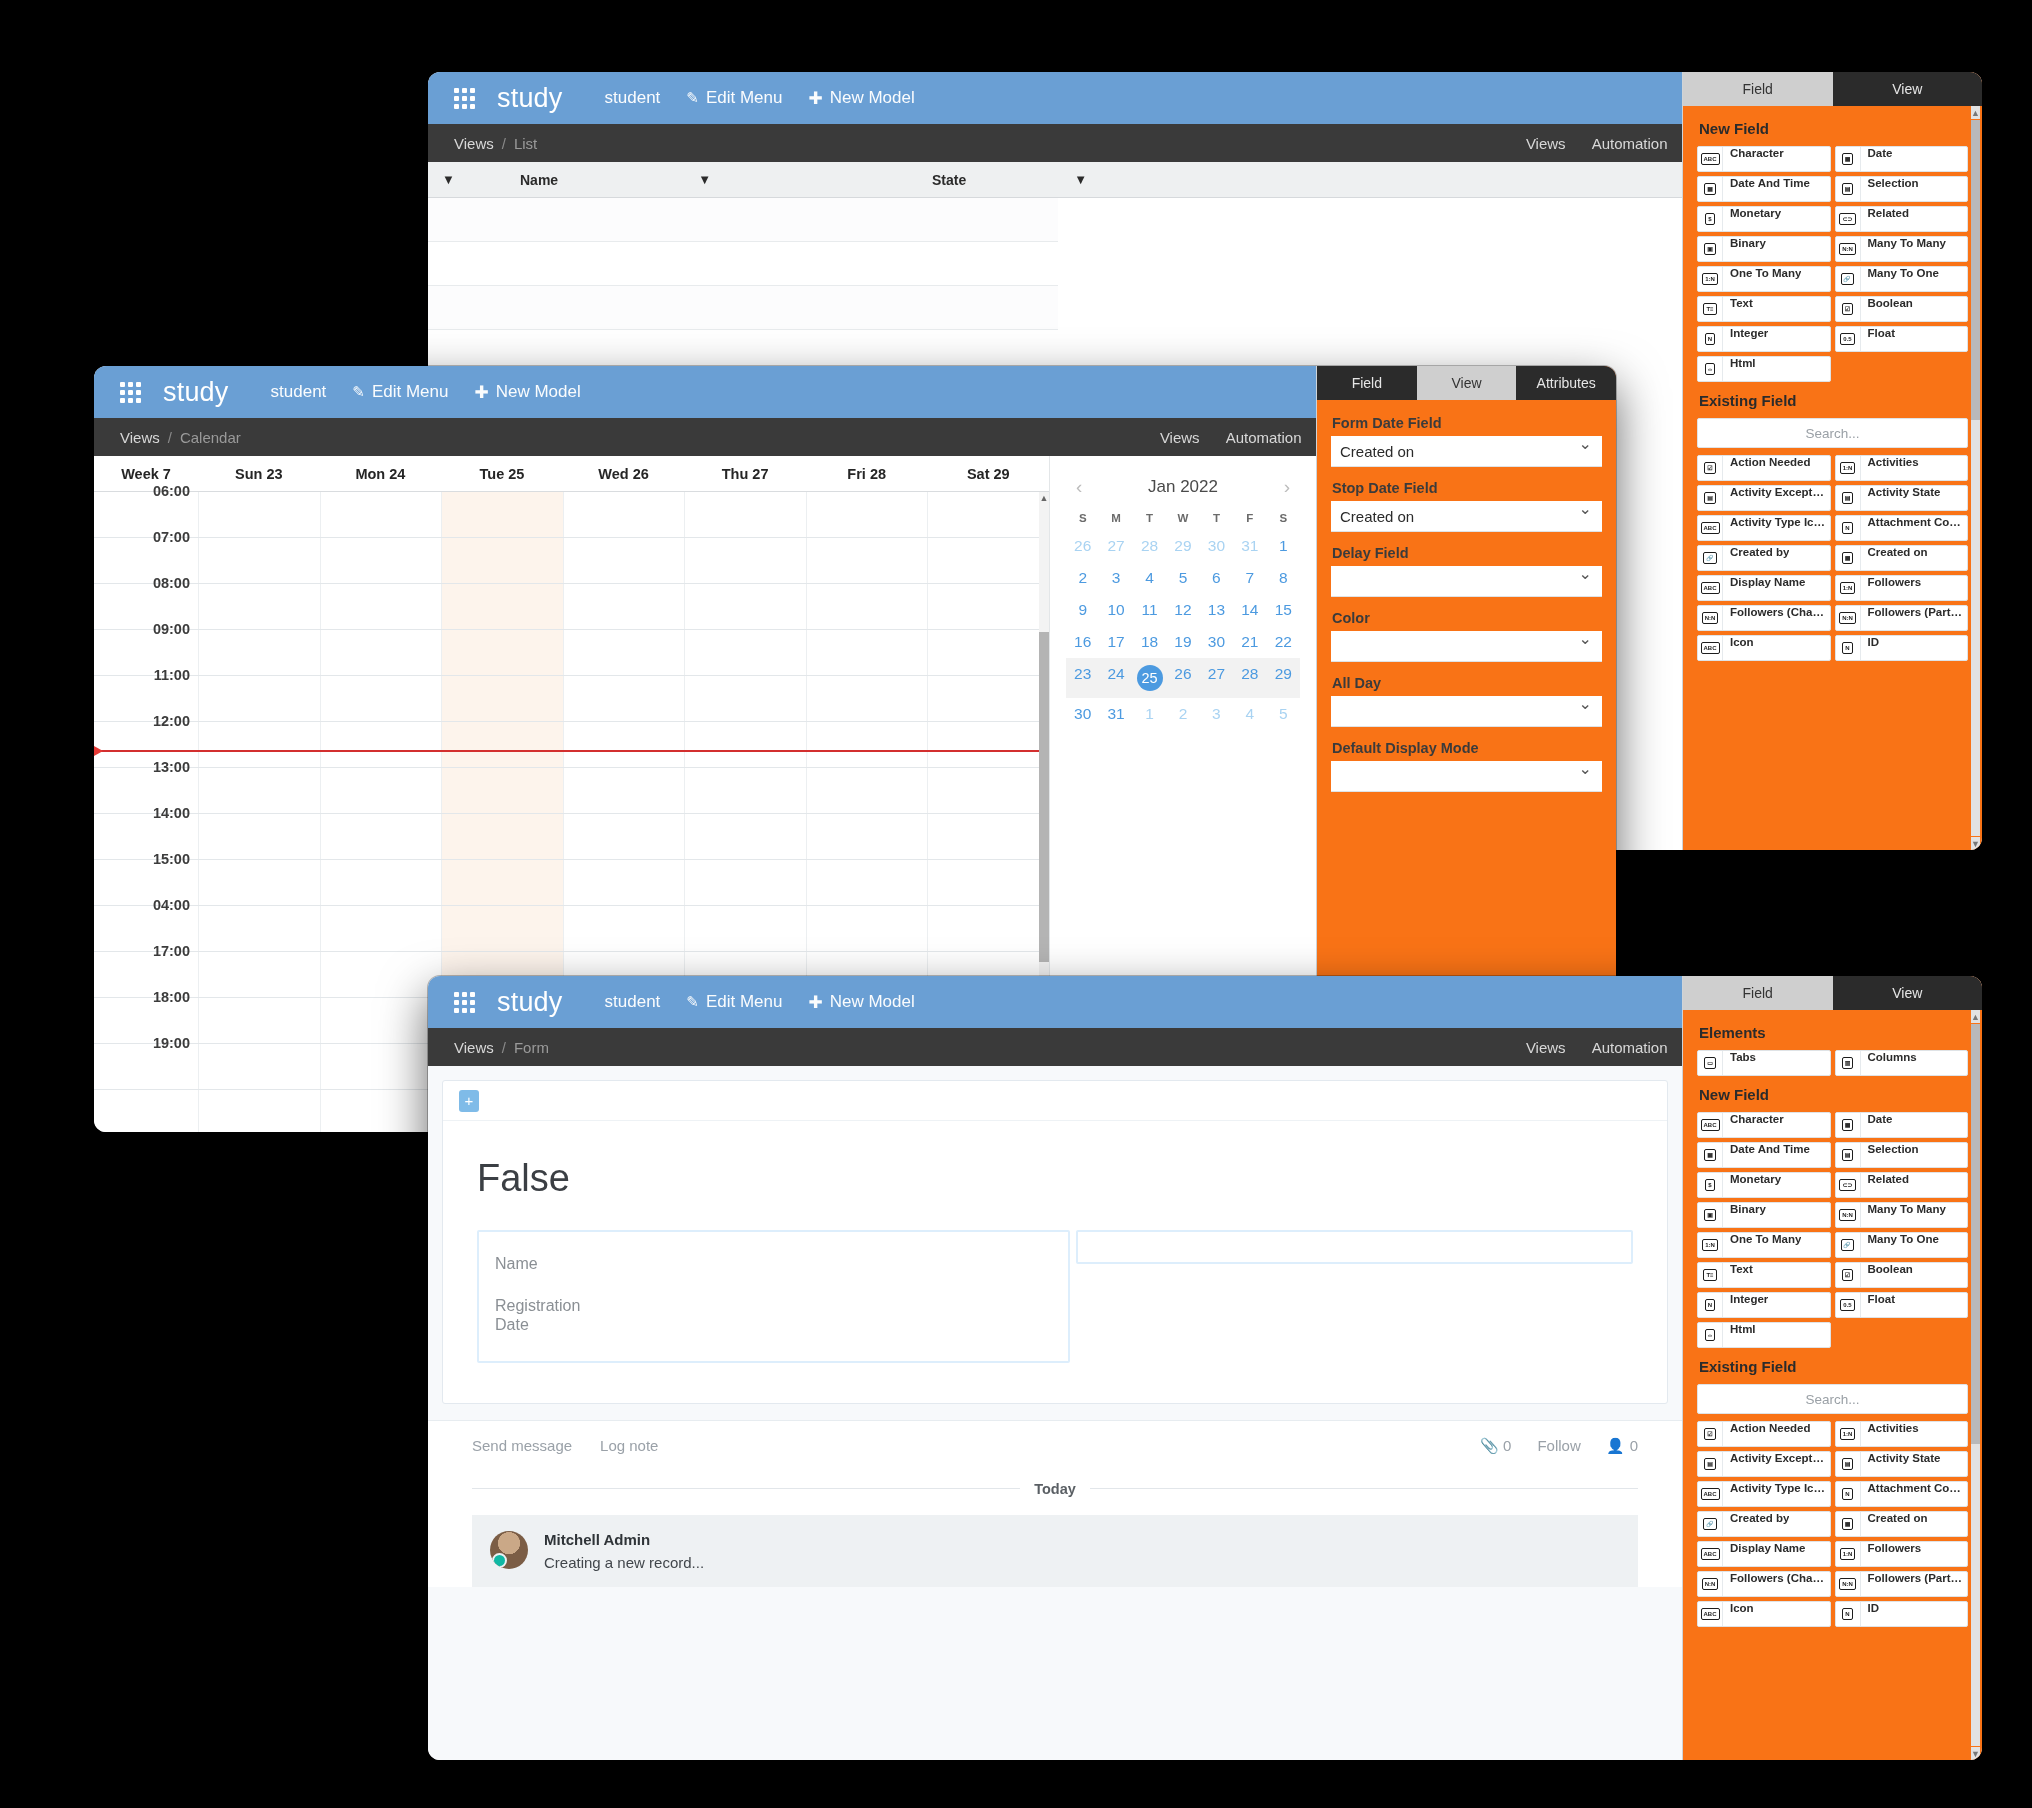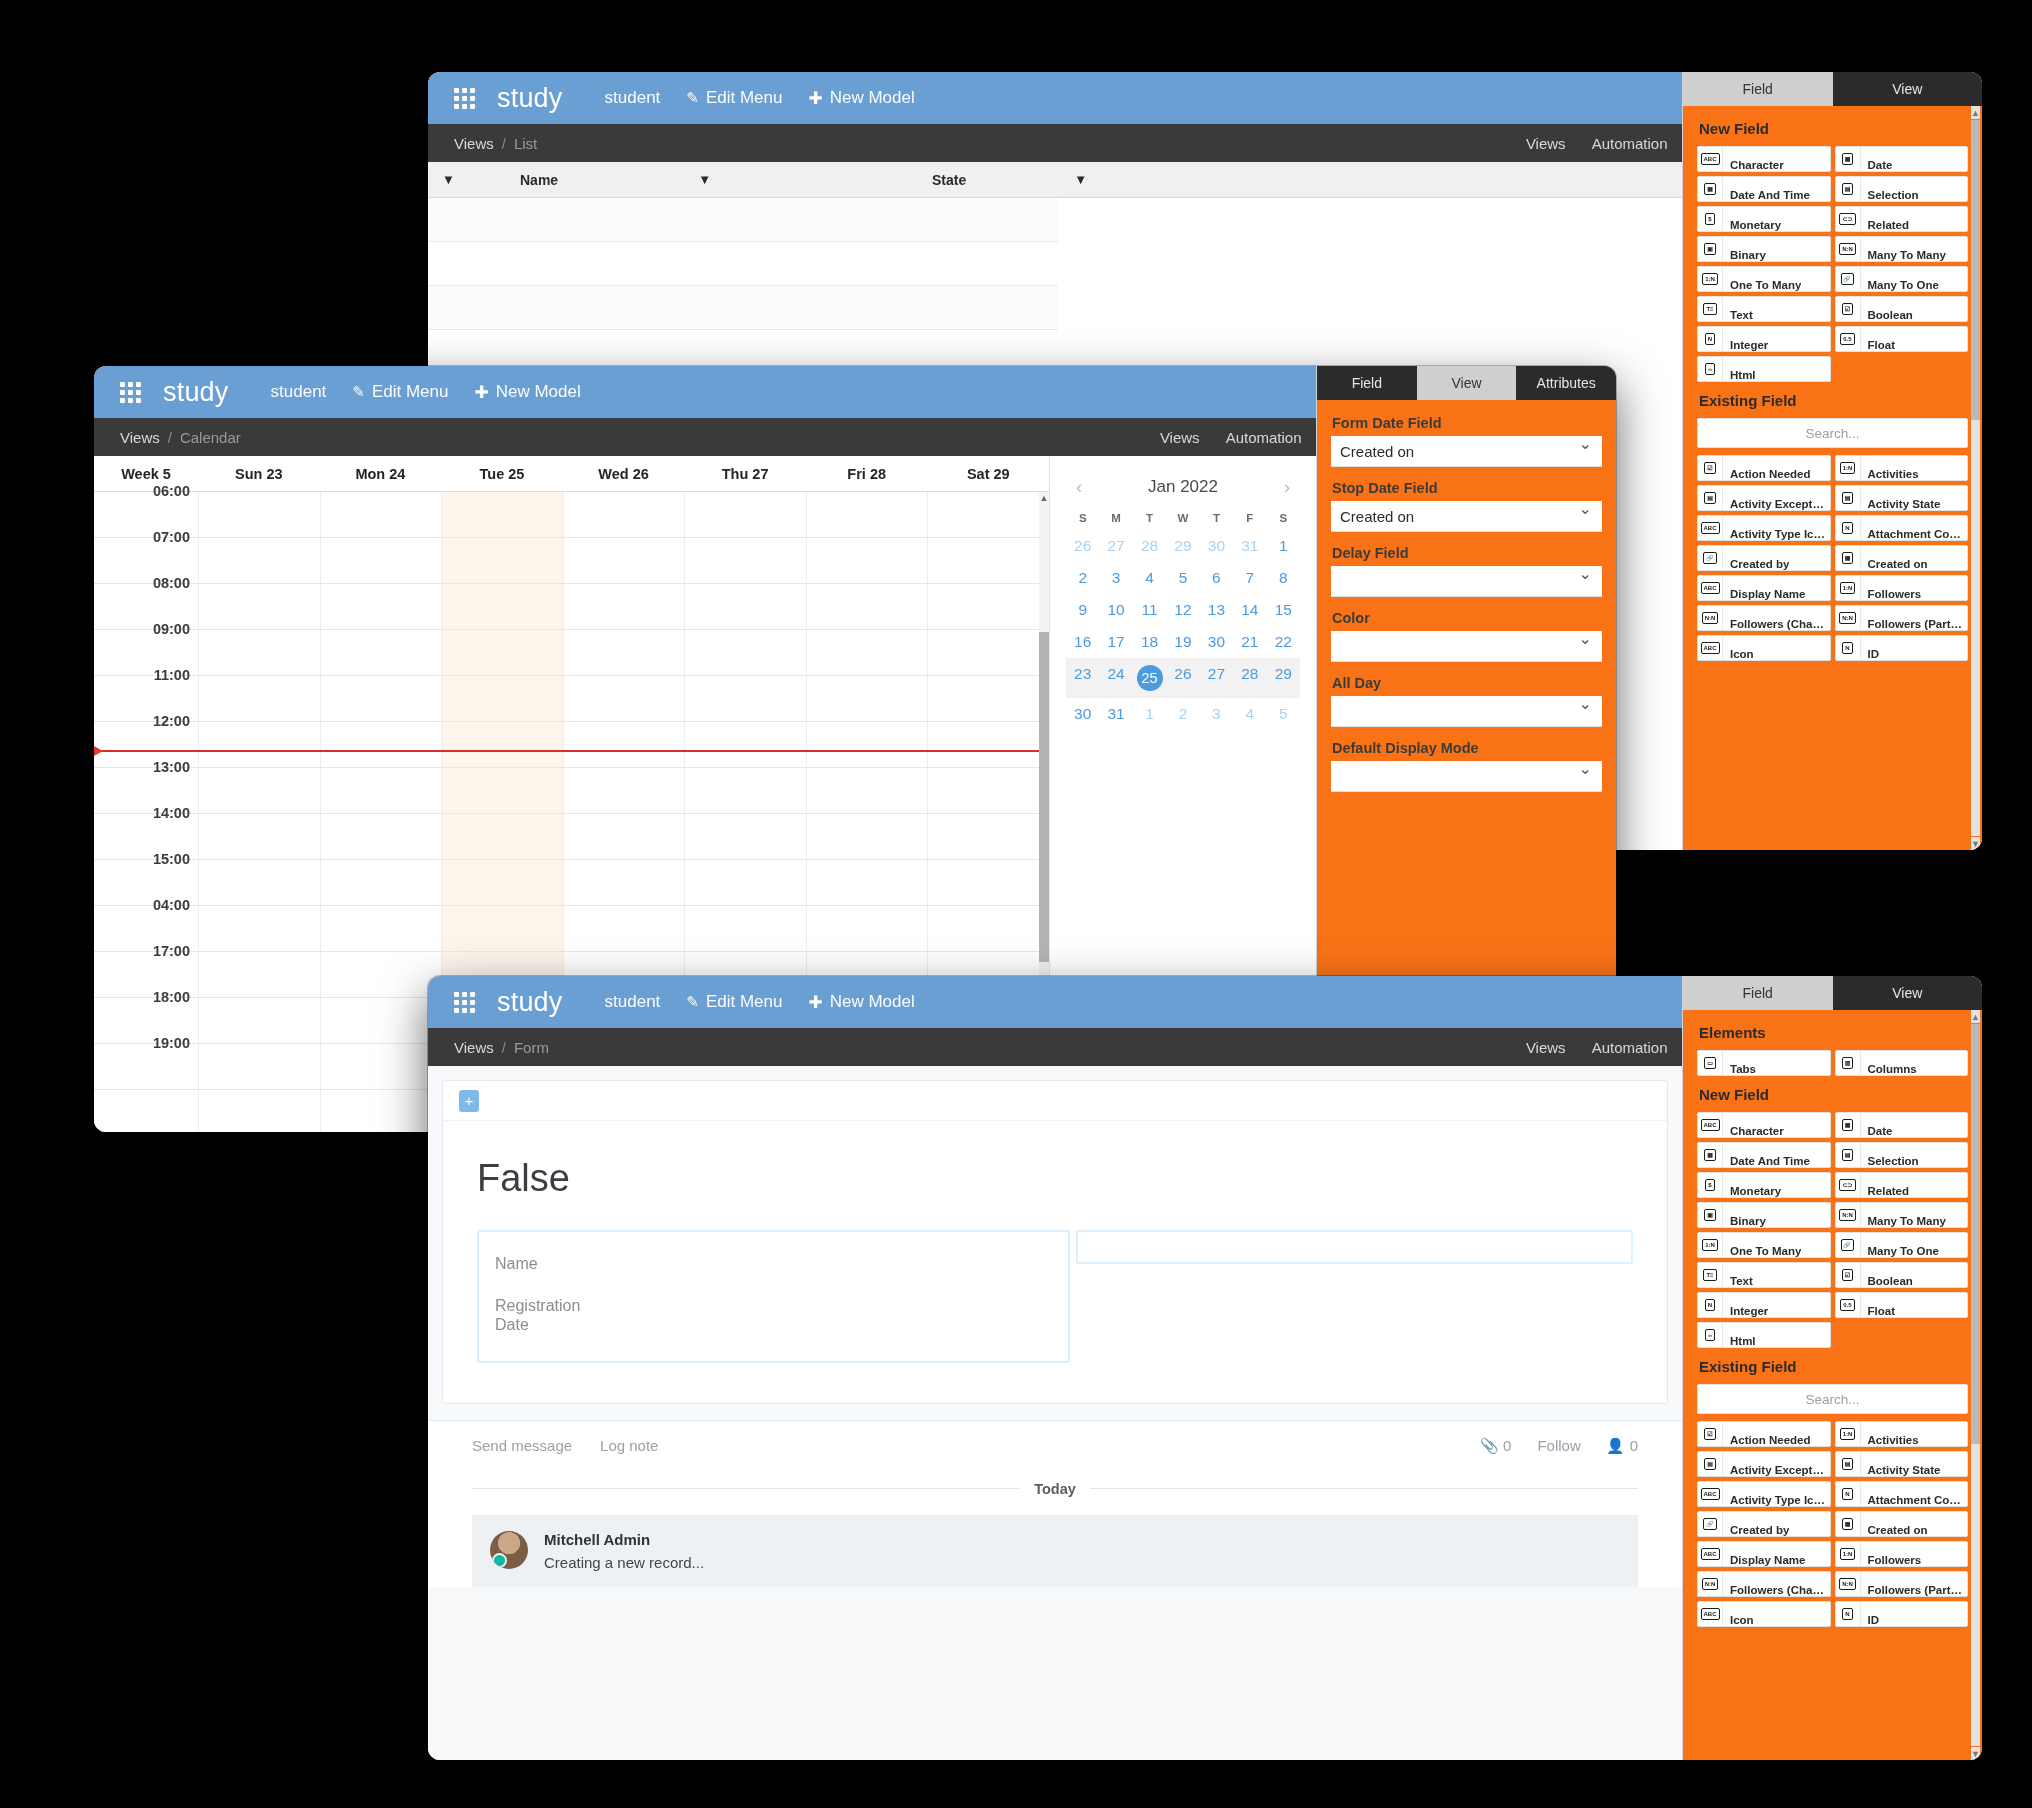--- a/index.html
+++ b/index.html
@@ -33,21 +33,21 @@
   .panel{ position:absolute; top:0; right:0; bottom:0; width:300px;
           background:#f97316; border-left:1px solid #cfd4d8; display:flex; flex-direction:column;}
   .ptabs{ display:flex; height:34px; background:#2b2b2b; flex:0 0 auto;}
   .ptab{ flex:1; display:flex; align-items:center; justify-content:center;
          font-size:14px; color:#e6e6e6; }
   .ptab.active{ background:#cfcfcf; color:#333; }
   .pbody{ flex:1 1 auto; overflow:hidden; padding:12px 14px 0 14px; position:relative;}
   .psect{ font-size:15px; font-weight:bold; color:#2b2b2b; margin:10px 0 9px 2px; }
   .psect:first-child{ margin-top:2px; }
   .pgrid{ display:grid; grid-template-columns:1fr 1fr; gap:4px; }
-  .pitem{ display:flex; align-items:flex-end; background:#fff; border:1px solid #dfe3e6;
+  .pitem{ display:flex; align-items:flex-start; background:#fff; border:1px solid #dfe3e6;
           border-radius:2px; height:26px; font-size:11.5px; color:#2b2b2b; font-weight:bold;
           overflow:hidden; white-space:nowrap;}
   .pitem .gi{ width:25px; min-width:25px; height:100%; display:flex; align-items:center;
               justify-content:center; border-right:1px solid #e6eaed; font-size:10px;
               color:#222; background:#fff;}
   .pitem .lb{ padding-left:7px; overflow:hidden; text-overflow:ellipsis; }
   .psearch{ width:100%; height:30px; background:#fff; border:1px solid #dfe3e6; border-radius:2px;
             font-size:13.5px; color:#9aa0a6; padding:0 10px; display:flex; align-items:center;
             justify-content:center; margin-bottom:7px;}
   .pscroll{ position:absolute; top:0; right:2px; width:9px; bottom:0; }
@@ -453,21 +453,21 @@
         <span class="lnk">Reports</span>
         <span class="ico">📕</span>
         <span class="ico">☰</span>
         <span class="ico">📅</span>
       </span>
     </div>
 
     <div class="cal-wrap">
       <div class="cal-main">
         <div class="cal-hdr" id="cal-header">
-            <div class="cell wk">Week 5</div>
+            <div class="cell wk">Week 7</div>
             <div class="cell">Sun 23</div>
             <div class="cell">Mon 24</div>
             <div class="cell">Tue 25</div>
             <div class="cell">Wed 26</div>
             <div class="cell">Thu 27</div>
             <div class="cell">Fri 28</div>
             <div class="cell">Sat 29</div>
           </div>
         <div class="cal-body">
           <div class="cal-cols" id="cal-cols">

